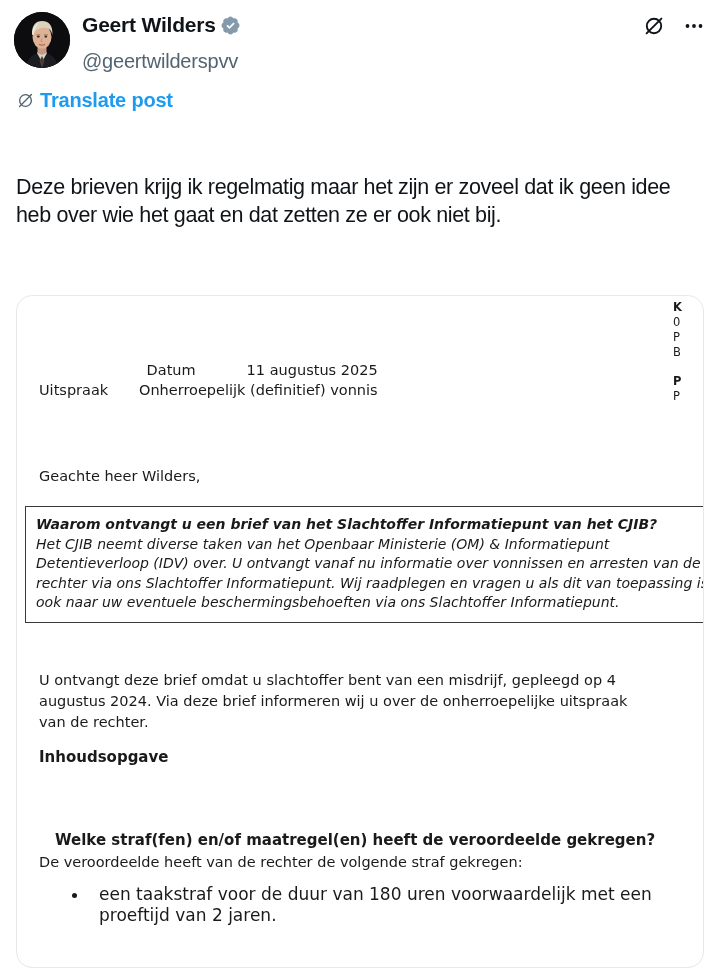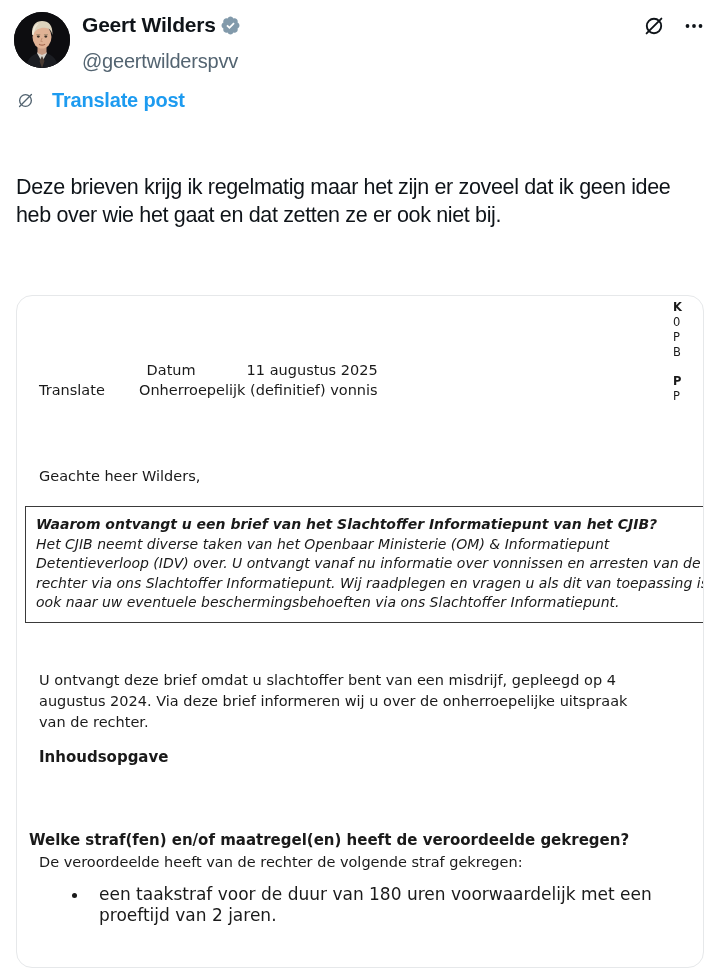--- a/index.html
+++ b/index.html
@@ -74,21 +74,21 @@
     align-items: center;
     gap: 16px;
   }
   .grok-icon { width: 24px; height: 24px; display: block; }
   .more-icon { width: 24px; height: 24px; display: block; }
 
   
   .translate-row {
     display: flex;
     align-items: center;
-    gap: 17px;
+    gap: 5px;
     padding: 16px 14px 0 16px;
   }
   .translate-icon { width: 19px; height: 19px; display: block; flex: 0 0 19px; }
   .translate-label {
     color: #1d9bf0;
     font-size: 20px;
     font-weight: bold;
     letter-spacing: -0.2px;
   }
 
@@ -195,21 +195,21 @@
     top: 480px;
     margin: 0;
     padding-left: 50px;
     font-size: 14.5px;
     line-height: 22px;
   }
   .toc-list li { padding-left: 10px; }
 
   .section-penalty-title {
     position: absolute;
-    left: 12px;
+    left: 38px;
     top: 535px;
     width: 640px;
     font-size: 15px;
     font-weight: bold;
   }
   .section-penalty-sub {
     position: absolute;
     left: 22px;
     top: 558px;
     font-size: 14.5px;
@@ -318,21 +318,21 @@
       <div class="b">P</div>
       <div>P</div>
     </div>
 
     <div class="meta-table">
       <div class="meta-row">
         <span class="meta-label">Datum</span>
         <span class="meta-value">11 augustus 2025</span>
       </div>
       <div class="meta-row">
-        <span class="meta-label">Translate</span>
+        <span class="meta-label">Uitspraak</span>
         <span class="meta-value">Onherroepelijk (definitief) vonnis</span>
       </div>
     </div>
 
     <div class="salutation">Geachte heer Wilders,</div>
 
     <div class="notice-box">
       <div class="notice-title">Waarom ontvangt u een brief van het Slachtoffer Informatiepunt van het CJIB?</div>
       <div class="notice-text">Het CJIB neemt diverse taken van het Openbaar Ministerie (OM) &amp; Informatiepunt Detentieverloop (IDV) over. U ontvangt vanaf nu informatie over vonnissen en arresten van de rechter via ons Slachtoffer Informatiepunt. Wij raadplegen en vragen u als dit van toepassing is ook naar uw eventuele beschermingsbehoeften via ons Slachtoffer Informatiepunt.</div>
     </div>

